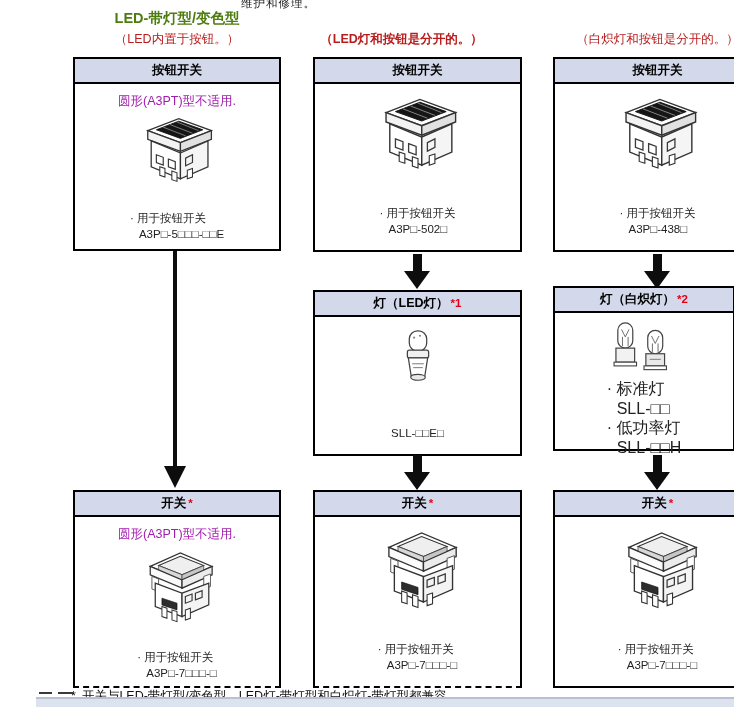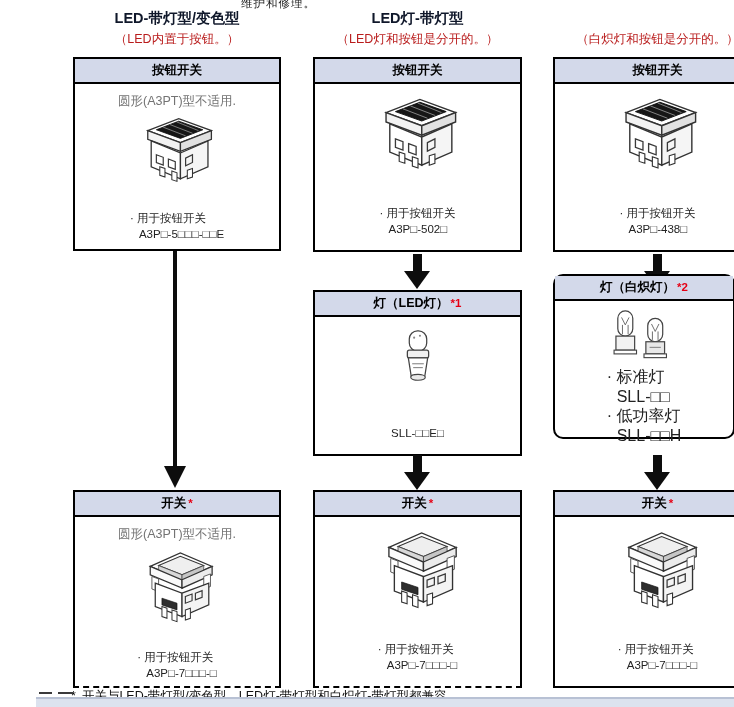--- a/index.html
+++ b/index.html
@@ -2,33 +2,33 @@
 <html><head>
 <meta charset="utf-8">
 <style>
   html,body{margin:0;padding:0;background:#fff;}
   #page{
     position:relative;width:734px;height:707px;overflow:hidden;background:#ffffff;
     font-family:"Liberation Sans","DejaVu Sans",sans-serif;color:#111;margin-left:36px;
   }
   .abs{position:absolute;}
   .top-cut{left:205px;top:-4px;font-size:11.5px;color:#1a1a1a;letter-spacing:1px;}
-  .col-title{top:9px;font-size:14.5px;font-weight:bold;text-align:center;color:#0f172a;}
+  .col-title{top:9px;font-size:14.5px;font-weight:bold;text-align:center;color:#4d7c0f;}
   .col-sub{top:31px;font-size:12.5px;text-align:center;color:#b91c1c;}
   .box{
     border:2px solid #000;background:#fff;box-sizing:border-box;
     display:flex;flex-direction:column;align-items:center;
   }
   .box.dash-bottom{border-bottom-style:dashed;}
   .box-header{
     width:100%;box-sizing:border-box;background:#d3d9ea;border-bottom:2px solid #000;
     text-align:center;font-weight:bold;font-size:12.5px;padding:3px 0 3px 0;color:#000;
   }
   .hmark{color:#e60014;font-weight:bold;margin-left:2px;font-size:11.5px;}
-  .note{margin-top:9px;font-size:12.5px;color:#737373;}
+  .note{margin-top:9px;font-size:12.5px;color:#a21caf;}
   .fig{flex:1;display:flex;align-items:center;justify-content:center;width:100%;}
   .fig.pull-up{padding-bottom:14px;}
   .part{align-self:center;text-align:left;font-size:11.5px;color:#222;margin-bottom:13px;line-height:1.4;}
   .part .pn{padding-left:9px;}
   .sll{font-size:11.5px;color:#222;margin-bottom:15px;}
   .lamp-list{align-self:center;text-align:left;font-size:16px;color:#222;line-height:1.22;margin-bottom:12px;}
   .lamp-list .pn{padding-left:10px;}
   .arrow{display:flex;flex-direction:column;align-items:center;}
   .arrow .stem-thick{width:9px;height:17px;background:#0d0d0d;}
   .arrow .head-thick{width:0;height:0;border-left:13px solid transparent;border-right:13px solid transparent;border-top:18px solid #0d0d0d;}
@@ -107,22 +107,21 @@
     </symbol>
   </defs>
 </svg>
 
 <div id="page">
 
   <div class="abs top-cut">维护和修理。</div>
 
   <div class="abs col-title" style="left:37px;width:208px;">LED-带灯型/变色型</div>
   <div class="abs col-sub" style="left:37px;width:208px;">（LED内置于按钮。）</div>
-  <div class="abs col-title" style="left:277px;width:209px;">LED灯-带灯型</div>
-  <div class="abs col-sub" style="left:277px;width:209px;">（LED灯和按钮是分开的。）</div>
+  <div class="abs col-sub" style="left:261px;width:209px;font-weight:bold;">（LED灯和按钮是分开的。）</div>
   <div class="abs col-sub" style="left:517px;width:209px;">（白炽灯和按钮是分开的。）</div>
 
   <div class="abs box" style="left:37px;top:57px;width:208px;height:194px;">
     <div class="box-header">
       <span>按钮开关</span>
     </div>
     <div class="note">圆形(A3PT)型不适用.</div>
     <div class="fig pull-up">
       <svg width="112" height="86" viewBox="0 0 120 100">
           <use href="#sw-closed" xlink:href="#sw-closed"></use>
@@ -183,21 +182,21 @@
     </div>
     <div class="fig" style="flex:0 0 auto;margin-top:10px;">
       <svg width="42" height="60" viewBox="0 0 40 62">
           <use href="#lamp-led" xlink:href="#lamp-led"></use>
         </svg>
     </div>
     <div style="flex:1"></div>
     <div class="sll">SLL-□□E□</div>
   </div>
 
-  <div class="abs box" style="left:517px;top:274px;width:182px;height:165px;border-radius:10px;">
+  <div class="abs box" style="left:517px;top:286px;width:182px;height:165px;">
     <div class="box-header">
       <span>灯（白炽灯）</span><span class="hmark">*2</span>
     </div>
     <div class="fig" style="flex:0 0 auto;margin-top:8px;">
       <svg width="82" height="58" viewBox="0 0 80 62">
           <use href="#lamp-inc" xlink:href="#lamp-inc"></use>
         </svg>
     </div>
     <div style="flex:1"></div>
     <div class="lamp-list">

